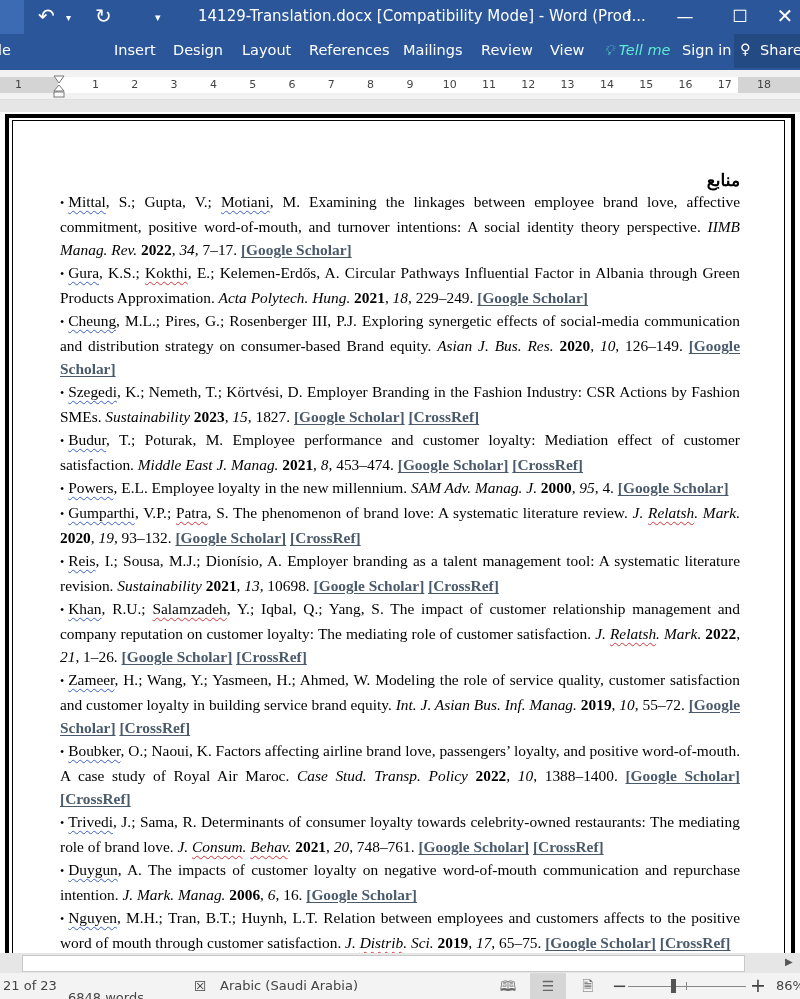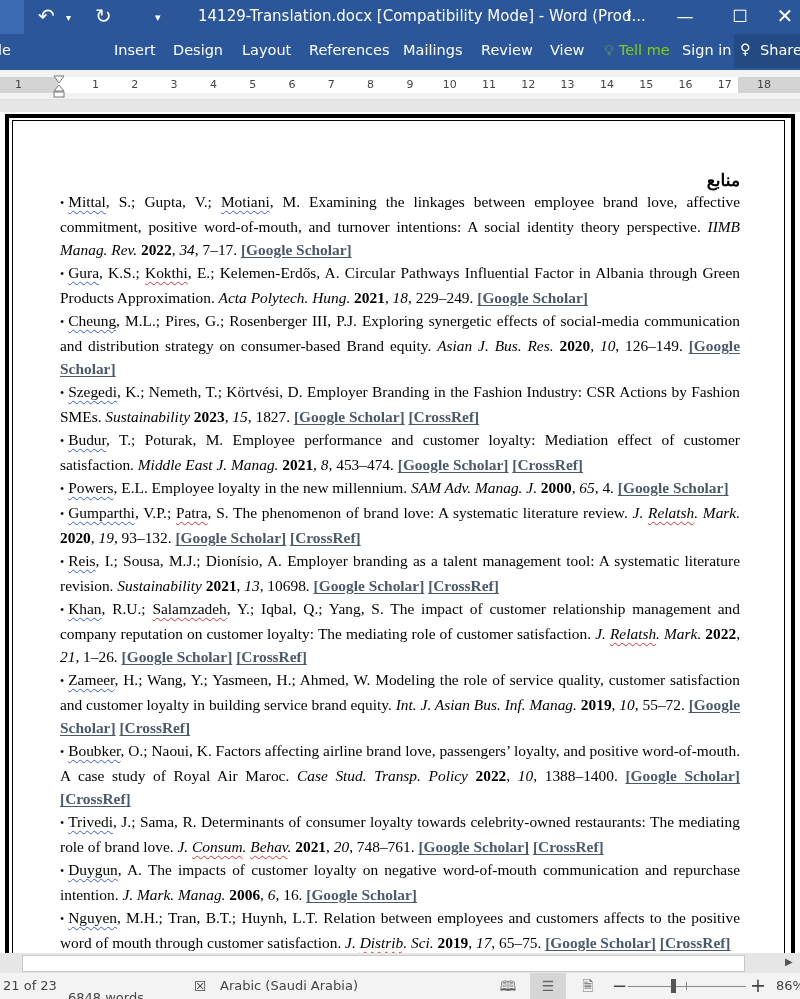--- a/index.html
+++ b/index.html
@@ -9,21 +9,21 @@
   
   .titlebar { position: absolute; left: 0; top: 0; width: 800px; height: 34px; background: #2b579a; color: #fff; }
   .titlebar .qat-save { position: absolute; left: 0; top: 0; width: 24px; height: 34px; background: #3c6bb3; }
   .titlebar .icon { position: absolute; top: 4px; font-size: 20px; color: #fff; line-height: 24px; }
   .titlebar .title { position: absolute; left: 198px; top: 7px; font-size: 15px; white-space: nowrap; }
   .titlebar .win-btn { position: absolute; top: 0; height: 34px; width: 40px; text-align: center; line-height: 32px; font-size: 17px; color: #fff; }
 
   
   .tabsbar { position: absolute; left: 0; top: 34px; width: 800px; height: 36px; background: #2b579a; color: #fff; }
   .tab { position: absolute; top: 8px; font-size: 14.5px; white-space: nowrap; color: #fff; }
-  .tab.muted { color: #84cc16; }
+  .tab.muted { color: #5eead4; font-style: italic; }
   .share-box { position: absolute; left: 734px; top: 0; width: 66px; height: 34px; background: #244a84; }
 
   
   .ruler { position: absolute; left: 0; top: 70px; width: 800px; height: 30px; background: #f2f2f2; border-bottom: 1px solid #dedede; }
   .ruler-inner { position: absolute; left: 0; top: 7px; height: 16px; width: 800px; background: #fff; }
   .ruler-margin-left { position: absolute; left: 0; top: 7px; width: 58px; height: 16px; background: #d4d4d4; }
   .ruler-margin-right { position: absolute; left: 738px; top: 7px; width: 62px; height: 16px; background: #d4d4d4; }
   .ruler-num { position: absolute; top: 8px; font-size: 11px; color: #444; }
   .indent-marker { position: absolute; left: 53px; top: 74px; width: 12px; height: 24px; }
 
@@ -131,21 +131,21 @@
   <div class="page"></div>
   <div class="border-outer"></div>
   <div class="border-inner"></div>
   <div class="heading-ar">منابع</div>
   <div class="refs" id="refs">
       <div class="ref"><span class="bullet">•</span><span class="sq">Mittal</span><span>, S.; Gupta, V.; </span><span class="sq">Motiani</span><span>, M. Examining the linkages between employee brand love, affective commitment, positive word-of-mouth, and turnover intentions: A social identity theory perspective. </span><span class="i">IIMB Manag. Rev.</span><span> </span><span class="b">2022</span><span>, </span><span class="i">34</span><span>, 7–17. </span><a class="link">[Google Scholar]</a></div>
       <div class="ref"><span class="bullet">•</span><span class="sq">Gura</span><span>, K.S.; </span><span class="sq-red">Kokthi</span><span>, E.; Kelemen-Erdős, A. Circular Pathways Influential Factor in Albania through Green Products Approximation. </span><span class="i">Acta Polytech. Hung.</span><span> </span><span class="b">2021</span><span>, </span><span class="i">18</span><span>, 229–249. </span><a class="link">[Google Scholar]</a></div>
       <div class="ref"><span class="bullet">•</span><span class="sq">Cheung</span><span>, M.L.; Pires, G.; Rosenberger III, P.J. Exploring synergetic effects of social-media communication and distribution strategy on consumer-based Brand equity. </span><span class="i">Asian J. Bus. Res.</span><span> </span><span class="b">2020</span><span>, </span><span class="i">10</span><span>, 126–149. </span><a class="link">[Google Scholar]</a></div>
       <div class="ref"><span class="bullet">•</span><span class="sq">Szegedi</span><span>, K.; Nemeth, T.; Körtvési, D. Employer Branding in the Fashion Industry: CSR Actions by Fashion SMEs. </span><span class="i">Sustainability</span><span> </span><span class="b">2023</span><span>, </span><span class="i">15</span><span>, 1827. </span><a class="link">[Google Scholar]</a><span> </span><a class="link">[CrossRef]</a></div>
       <div class="ref"><span class="bullet">•</span><span class="sq">Budur</span><span>, T.; Poturak, M. Employee performance and customer loyalty: Mediation effect of customer satisfaction. </span><span class="i">Middle East J. Manag.</span><span> </span><span class="b">2021</span><span>, </span><span class="i">8</span><span>, 453–474. </span><a class="link">[Google Scholar]</a><span> </span><a class="link">[CrossRef]</a></div>
-      <div class="ref"><span class="bullet">•</span><span class="sq">Powers</span><span>, E.L. Employee loyalty in the new millennium. </span><span class="i">SAM Adv. Manag. J.</span><span> </span><span class="b">2000</span><span>, </span><span class="i">65</span><span>, 4. </span><a class="link">[Google Scholar]</a></div>
+      <div class="ref"><span class="bullet">•</span><span class="sq">Powers</span><span>, E.L. Employee loyalty in the new millennium. </span><span class="i">SAM Adv. Manag. J.</span><span> </span><span class="b">2000</span><span>, </span><span class="i">95</span><span>, 4. </span><a class="link">[Google Scholar]</a></div>
       <div class="ref"><span class="bullet">•</span><span class="sq">Gumparthi</span><span>, V.P.; </span><span class="sq-red">Patra</span><span>, S. The phenomenon of brand love: A systematic literature review. </span><span class="i">J. </span><span class="i sq-red">Relatsh</span><span class="i">. Mark.</span><span> </span><span class="b">2020</span><span>, </span><span class="i">19</span><span>, 93–132. </span><a class="link">[Google Scholar]</a><span> </span><a class="link">[CrossRef]</a></div>
       <div class="ref"><span class="bullet">•</span><span class="sq">Reis</span><span>, I.; Sousa, M.J.; Dionísio, A. Employer branding as a talent management tool: A systematic literature revision. </span><span class="i">Sustainability</span><span> </span><span class="b">2021</span><span>, </span><span class="i">13</span><span>, 10698. </span><a class="link">[Google Scholar]</a><span> </span><a class="link">[CrossRef]</a></div>
       <div class="ref"><span class="bullet">•</span><span class="sq">Khan</span><span>, R.U.; </span><span class="sq-red">Salamzadeh</span><span>, Y.; Iqbal, Q.; Yang, S. The impact of customer relationship management and company reputation on customer loyalty: The mediating role of customer satisfaction. </span><span class="i">J. </span><span class="i sq-red">Relatsh</span><span class="i">. Mark.</span><span> </span><span class="b">2022</span><span>, </span><span class="i">21</span><span>, 1–26. </span><a class="link">[Google Scholar]</a><span> </span><a class="link">[CrossRef]</a></div>
       <div class="ref"><span class="bullet">•</span><span class="sq">Zameer</span><span>, H.; Wang, Y.; Yasmeen, H.; Ahmed, W. Modeling the role of service quality, customer satisfaction and customer loyalty in building service brand equity. </span><span class="i">Int. J. Asian Bus. Inf. Manag.</span><span> </span><span class="b">2019</span><span>, </span><span class="i">10</span><span>, 55–72. </span><a class="link">[Google Scholar]</a><span> </span><a class="link">[CrossRef]</a></div>
       <div class="ref"><span class="bullet">•</span><span class="sq">Boubker</span><span>, O.; Naoui, K. Factors affecting airline brand love, passengers’ loyalty, and positive word-of-mouth. A case study of Royal Air Maroc. </span><span class="i">Case Stud. Transp. Policy</span><span> </span><span class="b">2022</span><span>, </span><span class="i">10</span><span>, 1388–1400. </span><a class="link">[Google Scholar]</a><span> </span><a class="link">[CrossRef]</a></div>
       <div class="ref"><span class="bullet">•</span><span class="sq">Trivedi</span><span>, J.; Sama, R. Determinants of consumer loyalty towards celebrity-owned restaurants: The mediating role of brand love. </span><span class="i">J. </span><span class="i sq-red">Consum</span><span class="i">. </span><span class="i sq-red">Behav</span><span class="i">.</span><span> </span><span class="b">2021</span><span>, </span><span class="i">20</span><span>, 748–761. </span><a class="link">[Google Scholar]</a><span> </span><a class="link">[CrossRef]</a></div>
       <div class="ref"><span class="bullet">•</span><span class="sq">Duygun</span><span>, A. The impacts of customer loyalty on negative word-of-mouth communication and repurchase intention. </span><span class="i">J. Mark. Manag.</span><span> </span><span class="b">2006</span><span>, </span><span class="i">6</span><span>, 16. </span><a class="link">[Google Scholar]</a></div>
       <div class="ref"><span class="bullet">•</span><span class="sq">Nguyen</span><span>, M.H.; Tran, B.T.; Huynh, L.T. Relation between employees and customers affects to the positive word of mouth through customer satisfaction. </span><span class="i">J. </span><span class="i sq-red">Distrib</span><span class="i">. Sci.</span><span> </span><span class="b">2019</span><span>, </span><span class="i">17</span><span>, 65–75. </span><a class="link">[Google Scholar]</a><span> </span><a class="link">[CrossRef]</a></div>
     </div>
 </div>

